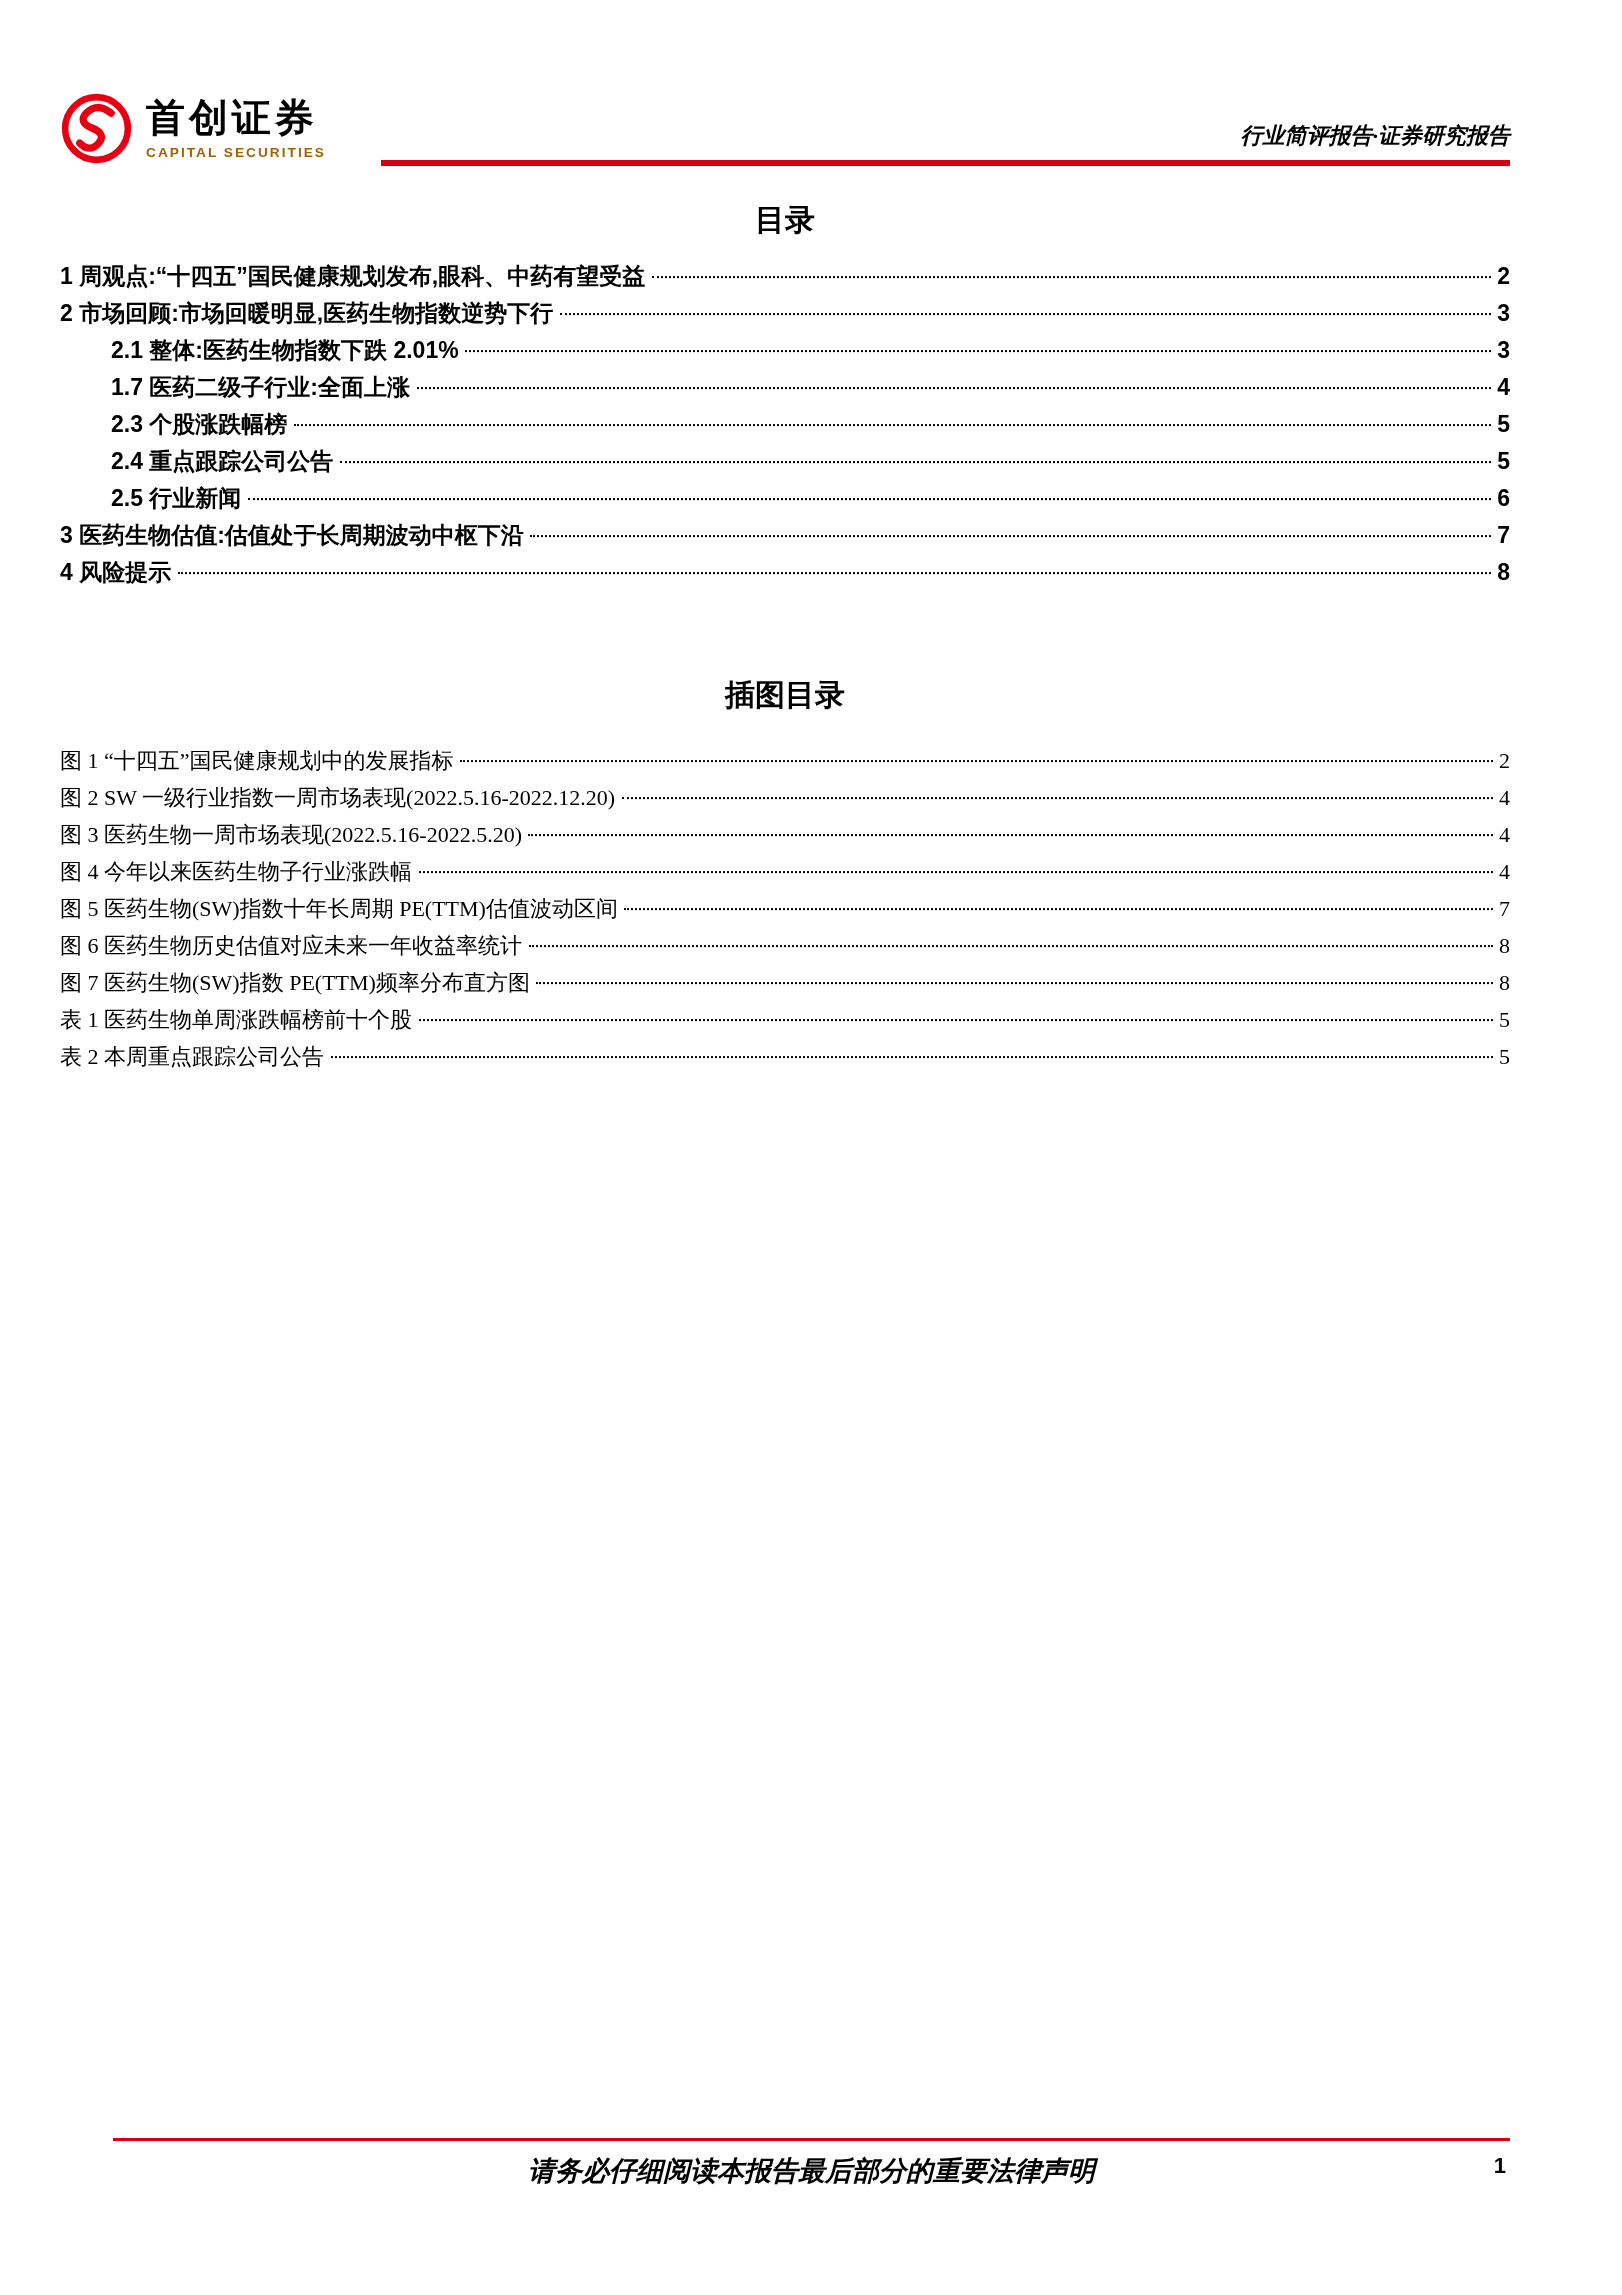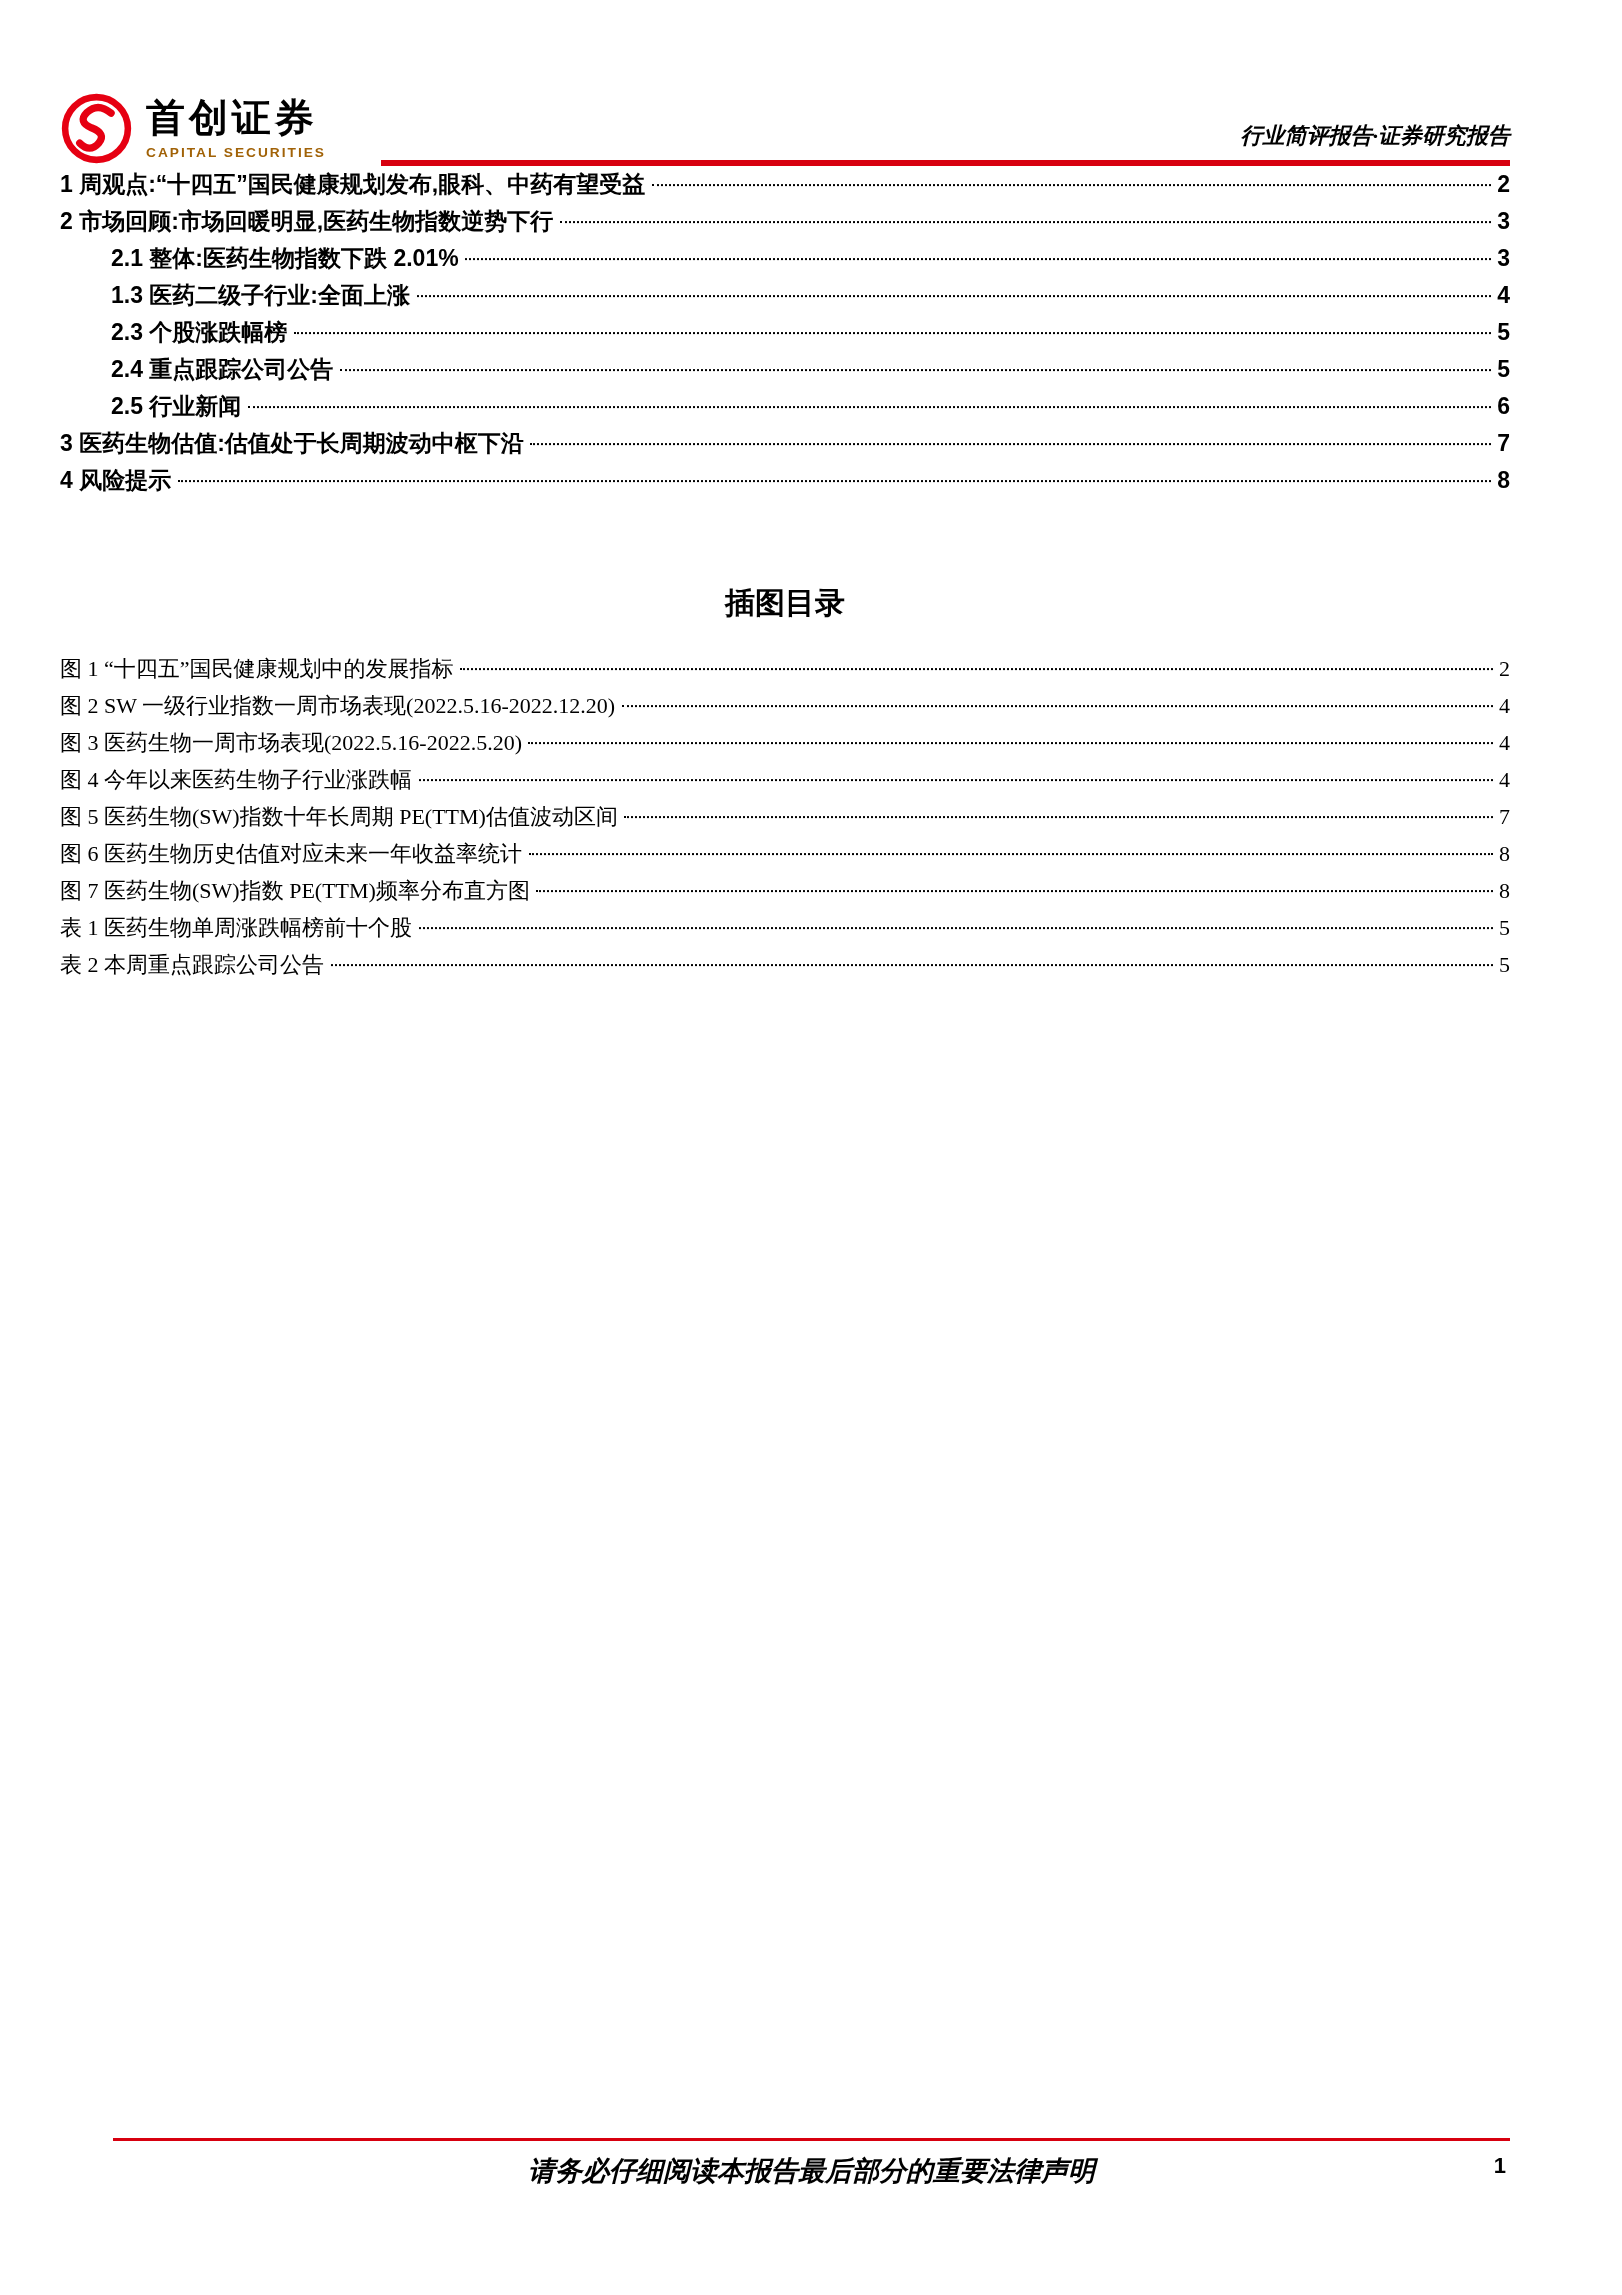--- a/index.html
+++ b/index.html
@@ -104,38 +104,39 @@
           <div class="brand-cn">首创证券</div>
           <div class="brand-en">CAPITAL SECURITIES</div>
         </div>
       </div>
       <div class="header-right">
         <div class="report-type">行业简评报告·证券研究报告</div>
       </div>
     </header>
 
     <section>
+      <h2 class="section-title toc-title">目录</h2>
       <div class="toc-list">
         <div class="row lvl1">
           <span>1 周观点:“十四五”国民健康规划发布,眼科、中药有望受益</span>
           <span class="leader"></span>
           <span class="pg">2</span>
         </div>
         <div class="row lvl1">
           <span>2 市场回顾:市场回暖明显,医药生物指数逆势下行</span>
           <span class="leader"></span>
           <span class="pg">3</span>
         </div>
         <div class="row lvl2">
           <span>2.1 整体:医药生物指数下跌 2.01%</span>
           <span class="leader"></span>
           <span class="pg">3</span>
         </div>
         <div class="row lvl2">
-          <span>1.3 医药二级子行业:全面上涨</span>
+          <span>1.7 医药二级子行业:全面上涨</span>
           <span class="leader"></span>
           <span class="pg">4</span>
         </div>
         <div class="row lvl2">
           <span>2.3 个股涨跌幅榜</span>
           <span class="leader"></span>
           <span class="pg">5</span>
         </div>
         <div class="row lvl2">
           <span>2.4 重点跟踪公司公告</span>

